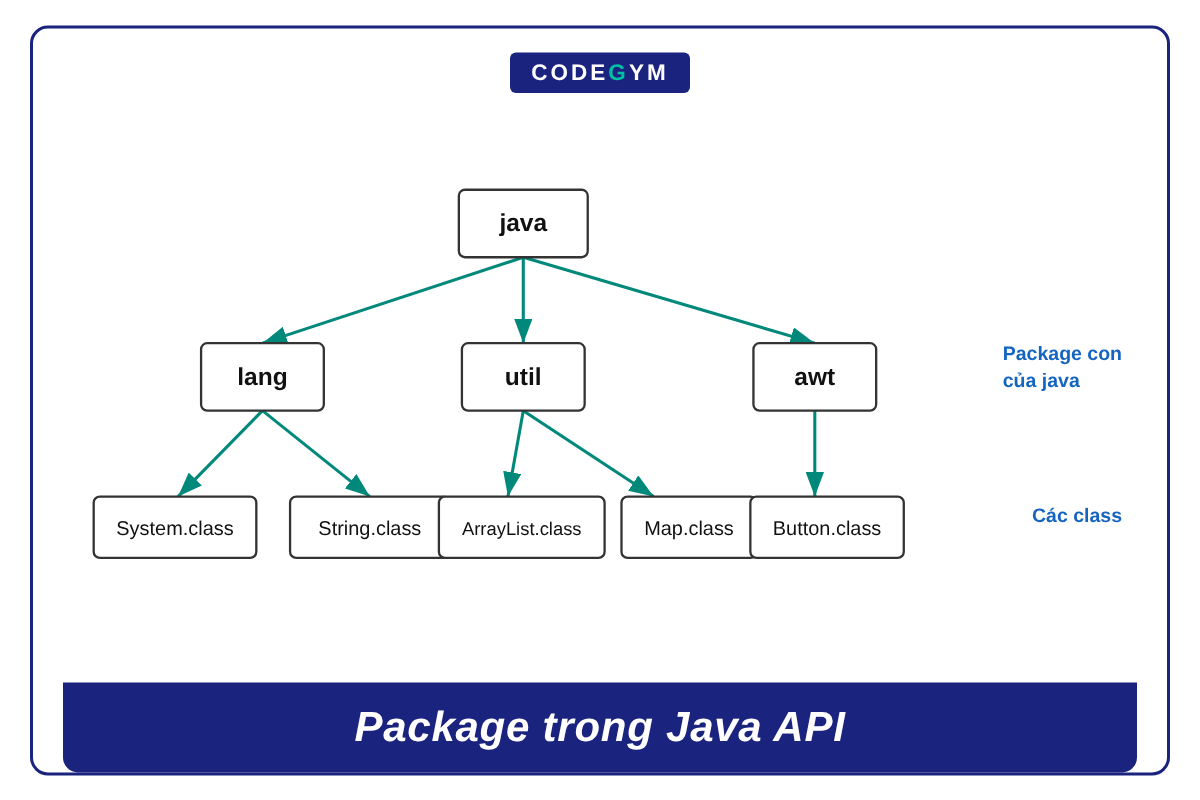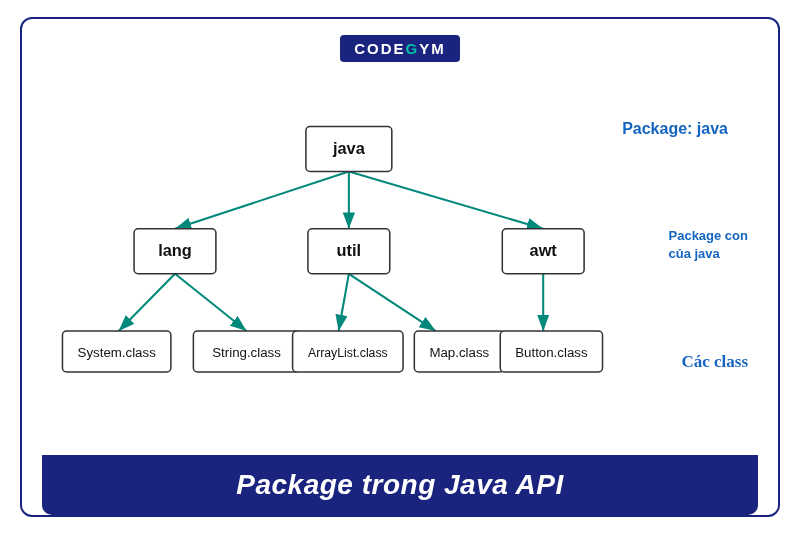--- a/index.html
+++ b/index.html
@@ -81,37 +81,36 @@
     
     .annotation {
       position: absolute;
       font-size: 13px;
       font-weight: 700;
       color: #1565c0;
     }
 
     .annotation.pkg-java { top: 48px; right: 30px; font-size: 16px; }
     .annotation.pkg-con  { top: 155px; right: 10px; font-size: 13px; line-height: 1.4; }
-    .annotation.cls-label { top: 280px; right: 10px; font-size: 17px; font-family: Liberation Serif, serif; }
+    .annotation.cls-label { top: 264px; right: 10px; font-size: 13px; }
   </style>
 </head>
 <body>
 
 <div class="card">
 
   <div class="logo-bar">
     <div class="logo">
       CODE<span class="green">G</span>YM
     </div>
   </div>
 
   <div class="diagram-area">
 
     
-    <div class="annotation pkg-java">Package: java</div>
     <div class="annotation pkg-con">Package con<br>của java</div>
     <div class="annotation cls-label">Các class</div>
 
     <svg class="diagram" viewBox="0 0 700 300" xmlns="http://www.w3.org/2000/svg">
 
       <defs>
         <marker id="arrowhead" markerWidth="8" markerHeight="6" refX="8" refY="3" orient="auto">
           <polygon points="0 0, 8 3, 0 6" fill="#00897b"></polygon>
         </marker>
       </defs>

